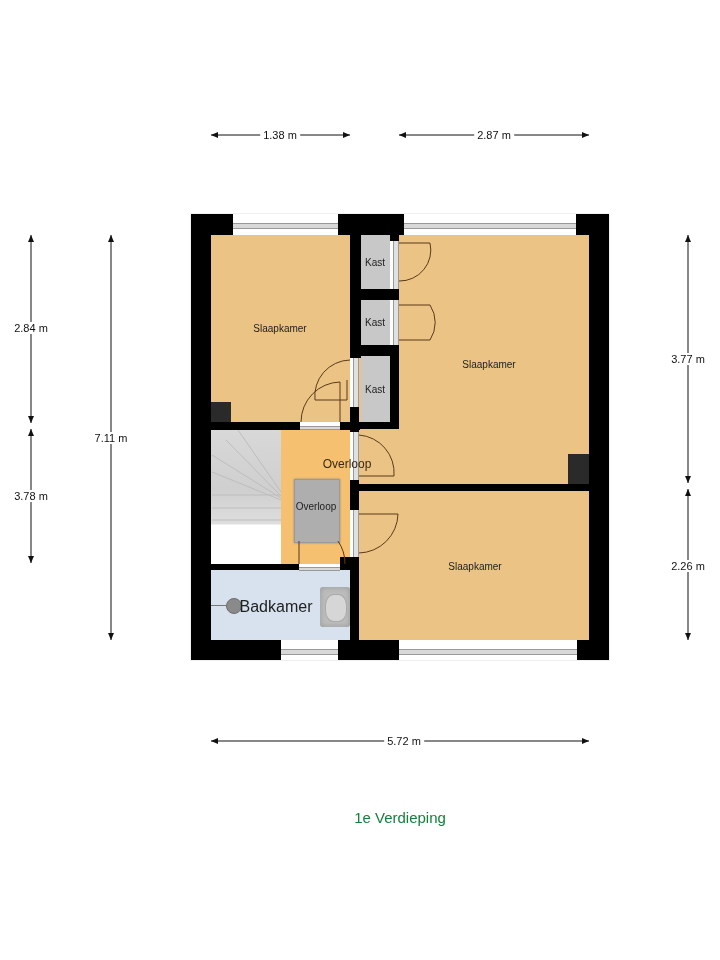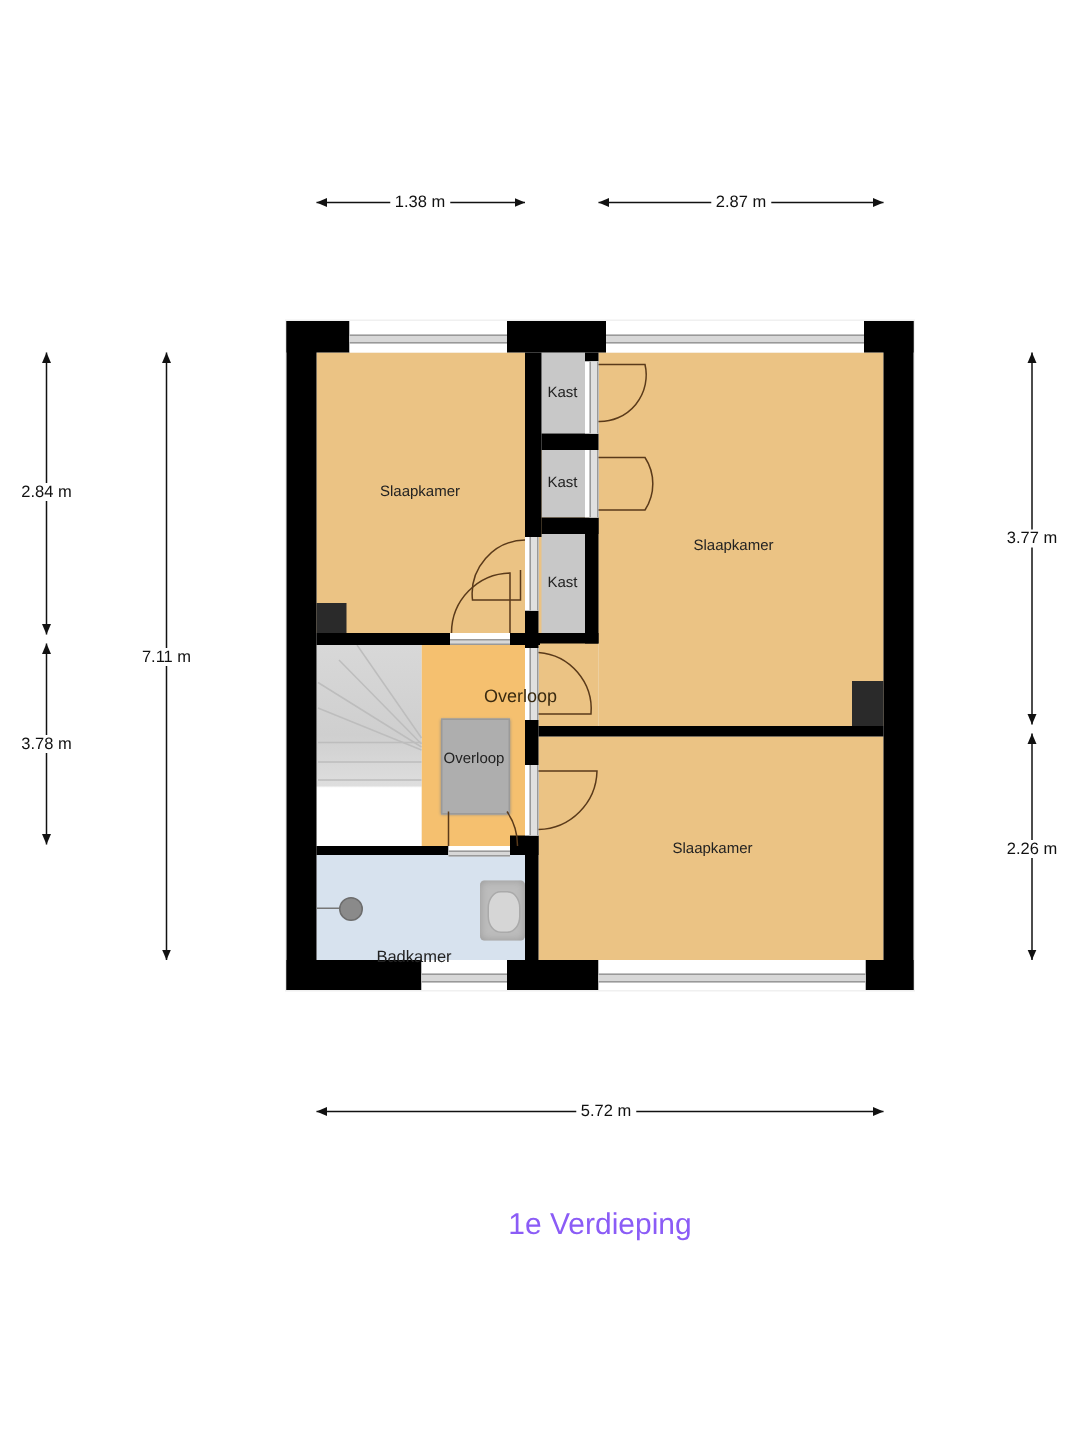--- a/index.html
+++ b/index.html
@@ -2,21 +2,21 @@
 <html><head>
 <meta charset="utf-8">
 <style>
   html,body{margin:0;padding:0;background:#fff;}
   body{width:720px;height:960px;position:relative;overflow:hidden;font-family:"Liberation Sans",sans-serif;}
   .abs{position:absolute;}
   .wall{position:absolute;background:#000;}
   .room{position:absolute;}
   .label{position:absolute;font-size:10px;color:#222;white-space:nowrap;transform:translate(-50%,-50%);}
   .dim-label{position:absolute;font-size:11px;color:#111;background:#fff;padding:0 3px;white-space:nowrap;transform:translate(-50%,-50%);}
-  .title{position:absolute;left:400px;top:817px;transform:translate(-50%,-50%);font-size:20px;color:#8b5cf6;white-space:nowrap;}
+  .title{position:absolute;left:400px;top:817px;transform:translate(-50%,-50%);font-size:15px;color:#15803d;white-space:nowrap;}
   .window{position:absolute;background:#fff;}
   .window .pane{position:absolute;left:0;right:0;top:45%;height:4px;background:#d8d8d8;border-top:1px solid #999;border-bottom:1px solid #999;}
   .vwindow{position:absolute;background:#fff;}
   .vwindow .pane{position:absolute;top:0;bottom:0;left:35%;width:4px;background:#e0e0e0;border-left:1px solid #999;border-right:1px solid #999;}
   svg{position:absolute;left:0;top:0;overflow:visible;}
 </style>
 </head>
 <body>
 
 <svg width="720" height="960">
@@ -154,15 +154,15 @@
 </div>
 
 <span class="label" style="left:280px;top:328px;">Slaapkamer</span>
 <span class="label" style="left:489px;top:364px;">Slaapkamer</span>
 <span class="label" style="left:475px;top:566px;">Slaapkamer</span>
 <span class="label" style="left:375px;top:262px;">Kast</span>
 <span class="label" style="left:375px;top:322px;">Kast</span>
 <span class="label" style="left:375px;top:389px;">Kast</span>
 <span class="label" style="left:319px;top:464px;font-size:12px;color:#3a2a10;margin-left:28px;">Overloop</span>
 <span class="label" style="left:316px;top:506px;font-size:10px;">Overloop</span>
-<span class="label" style="left:276px;top:638px;font-size:11px;">Badkamer</span>
+<span class="label" style="left:276px;top:607px;font-size:16px;">Badkamer</span>
 
 <div class="title">1e Verdieping</div>
 
 </body></html>

